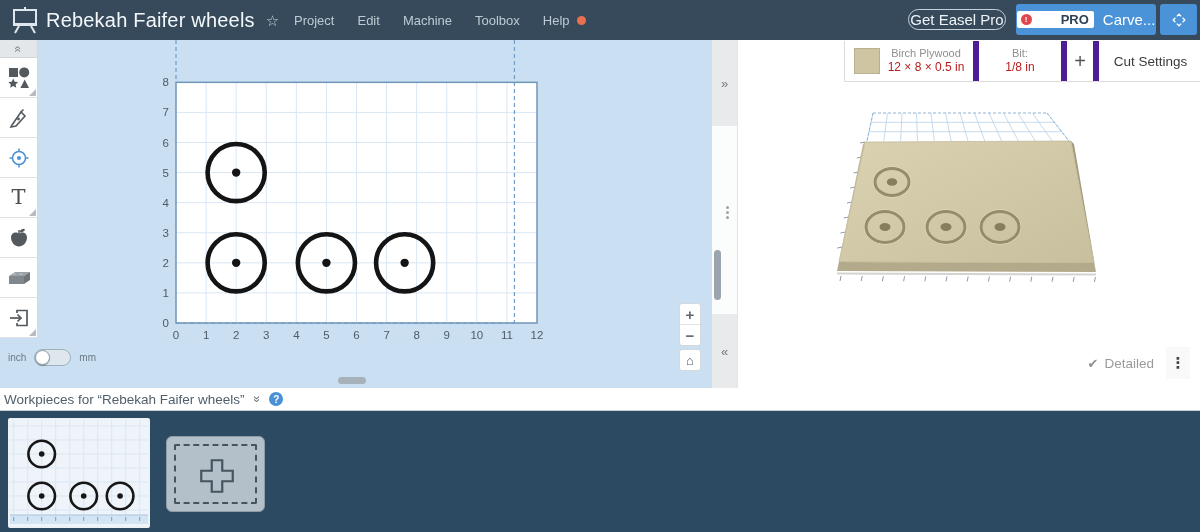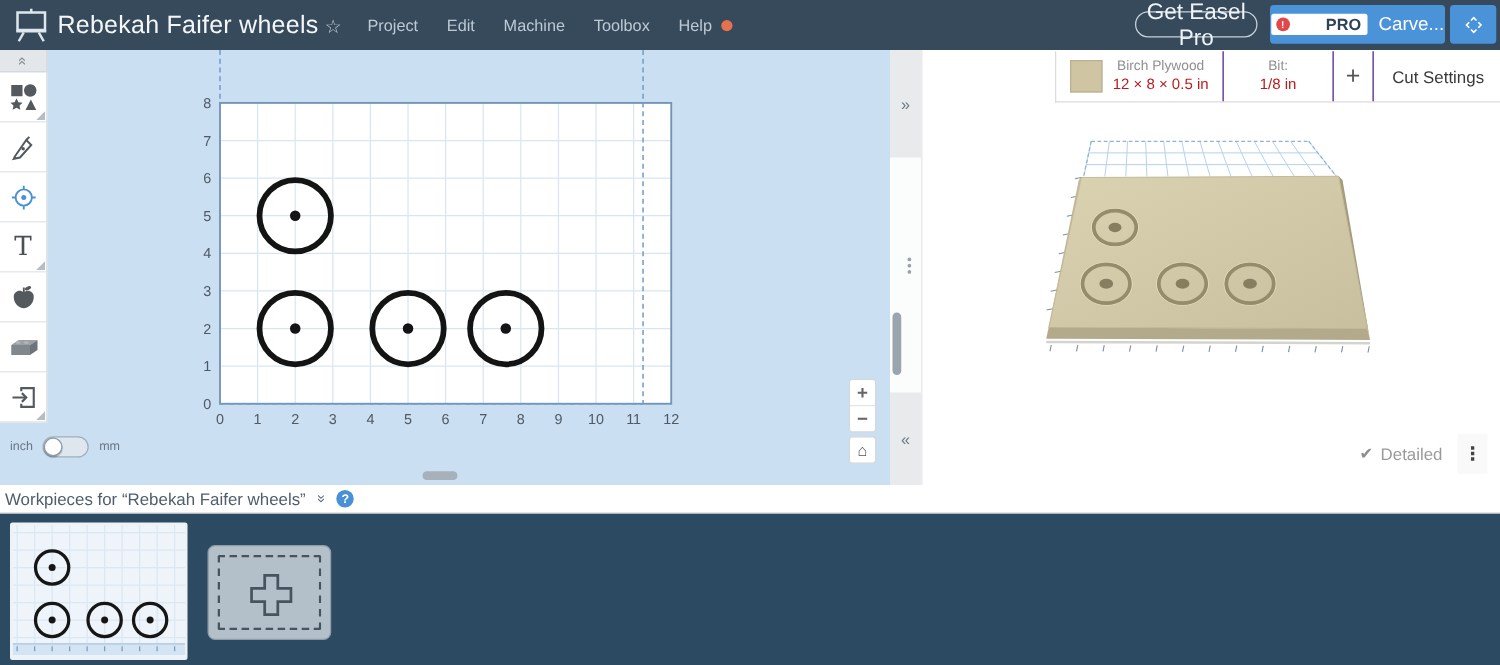--- a/index.html
+++ b/index.html
@@ -3,31 +3,31 @@
 <meta charset="utf-8">
 <style>
   * { margin:0; padding:0; box-sizing:border-box; }
   body { font-family:"Liberation Sans","DejaVu Sans",sans-serif; background:#ffffff; }
   #app { position:relative; width:1200px; height:532px; overflow:hidden; background:#ffffff; }
   .abs { position:absolute; }
 
   
   #topbar { left:0; top:0; width:1200px; height:40px; background:#374a5b; }
   #easel-logo { left:10px; top:6px; }
-  #proj-title { left:46px; top:0; height:40px; display:flex; align-items:center; gap:5px; }
+  #proj-title { left:46px; top:0; height:40px; display:flex; align-items:center; gap:11px; }
   #proj-title .t { color:#f3f7fa; font-size:20px; letter-spacing:.2px; }
   #proj-title .star { color:#c7d3dc; font-size:15px; padding-top:2px; cursor:pointer; }
   #menus { left:294px; top:0; height:40px; display:flex; align-items:center; gap:23px; }
   .menu-item { color:#bdcad4; font-size:13px; cursor:pointer; display:flex; align-items:center; }
   .help-dot { width:9px; height:9px; border-radius:50%; background:#e7714f; margin-left:7px; }
   #inventables { left:605px; top:0; height:40px; display:flex; align-items:center; gap:7px; cursor:pointer; }
   #inventables .lbl { color:#b7993f; font-size:13.5px; }
   #topbar-right { right:3px; top:4px; height:31px; display:flex; align-items:center; gap:10px; }
   #btn-easel-pro { width:98px; height:21px; background:transparent; border:1px solid #c6d2db; border-radius:15px;
-    color:#eef3f7; font-size:18px; display:flex; align-items:center; justify-content:center; cursor:pointer; }
+    color:#eef3f7; font-size:15px; display:flex; align-items:center; justify-content:center; cursor:pointer; }
   #btn-carve { width:140px; height:31px; background:#4b93d9; border-radius:3px; display:flex; align-items:center;
     justify-content:center; gap:9px; cursor:pointer; }
   #btn-carve .carve-t { color:#ffffff; font-size:15px; }
   .pro-badge { background:#ffffff; border-radius:2px; padding:1px 5px 1px 4px; display:flex; align-items:center; gap:3px; }
   .pro-badge .excl { width:11px; height:11px; border-radius:50%; background:#e0484b; color:#fff; font-size:8px;
     font-weight:bold; display:flex; align-items:center; justify-content:center; }
   .pro-badge .pt { color:#2e4257; font-size:13px; font-weight:bold;padding-left:26px; }
   #btn-jog { width:37px; height:31px; background:#4b93d9; border-radius:3px; display:flex; align-items:center;
     justify-content:center; cursor:pointer; margin-left:-6px; }
 
@@ -64,21 +64,21 @@
     justify-content:center; color:#6f7a83; font-size:13px; cursor:pointer; }
   #div-bottom { left:0; top:274px; width:25px; height:74px; background:#e8eaec; display:flex; align-items:center;
     justify-content:center; color:#6f7a83; font-size:13px; cursor:pointer; }
   #vscroll-thumb { left:2px; top:210px; width:7px; height:50px; border-radius:4px; background:#9ba5ad; cursor:pointer; }
   #grip { left:14px; top:164px; cursor:pointer; }
   #grip i { display:block; width:3px; height:3px; border-radius:50%; background:#9aa3ab; margin:2px 0; }
 
   
   #rpanel { left:737px; top:40px; width:463px; height:348px; background:#ffffff; border-left:1px solid #e3e6e8; }
   #mat-header { left:106px; top:1px; height:41px; display:flex; border-bottom:1px solid #dcdcdc; border-left:1px solid #dcdcdc; }
-  .hcell { border-right:1px solid #4c1d95; display:flex; align-items:center; justify-content:center; cursor:pointer; }
+  .hcell { border-right:6px solid #4c1d95; display:flex; align-items:center; justify-content:center; cursor:pointer; }
   #cell-material { width:134px; gap:8px; }
   .swatch { width:26px; height:26px; background:#cfc5a2; border:1px solid #b9b091; }
   .two-line { display:flex; flex-direction:column; align-items:center; line-height:1.25; }
   .two-line .small { font-size:11px; color:#8f8f8f; }
   .two-line .big { font-size:12px; color:#b91c1c; }
   #cell-bit { width:88px; }
   #cell-plus { width:32px; font-size:20px; color:#555; }
   #cell-cut { width:103px; font-size:13.5px; color:#3a3a3a; border-right:none; }
   #sim-row { right:10px; top:306px; height:34px; display:flex; align-items:center; gap:12px; }
   #detailed { display:flex; align-items:center; gap:6px; color:#9a9a9a; font-size:13.5px; cursor:pointer; }

